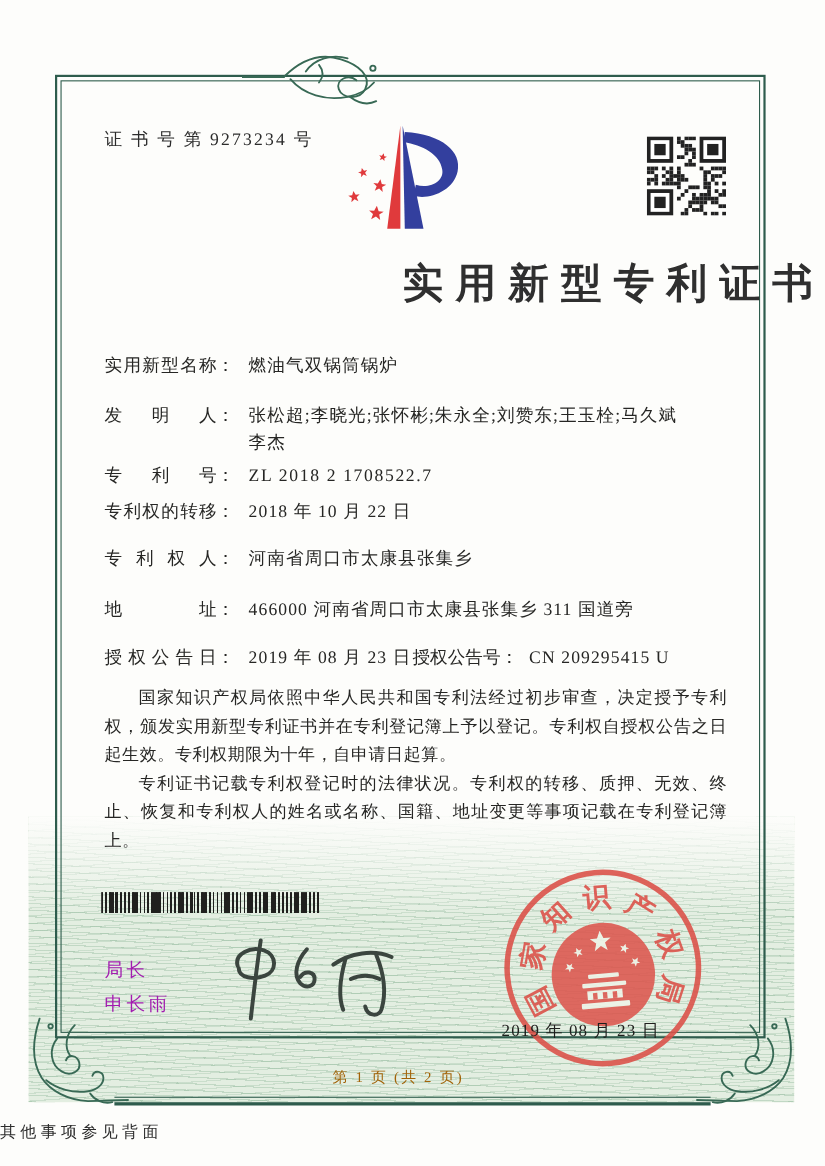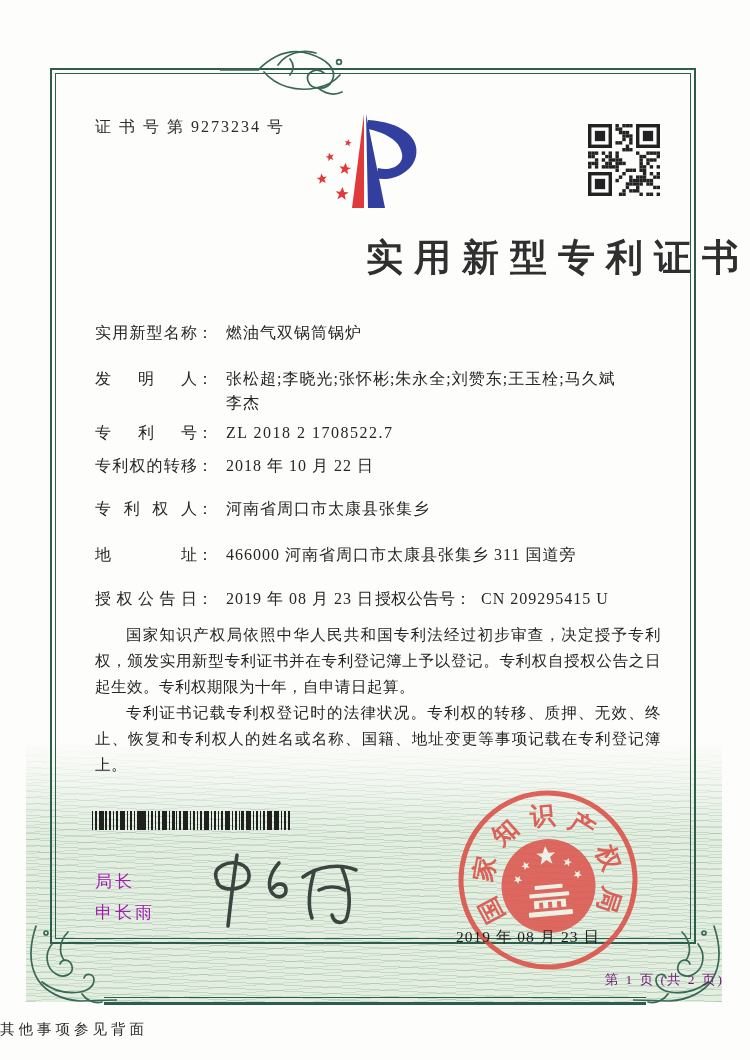--- a/index.html
+++ b/index.html
@@ -59,21 +59,21 @@
     background-image:
       repeating-linear-gradient(90deg,#20201e 0 1.5px,rgba(0,0,0,0) 1.5px 3.5px),
       repeating-linear-gradient(90deg,rgba(0,0,0,0) 0 8px,#20201e 8px 11px,rgba(0,0,0,0) 11px 21px),
       repeating-linear-gradient(90deg,rgba(0,0,0,0) 0 13px,#20201e 13px 15px,rgba(0,0,0,0) 15px 34px);
   }
   .director{left:95px;top:866px;font-size:17px;line-height:31px;letter-spacing:3px;color:#a21caf;}
   .signature{left:193px;top:841px;}
   .signature path{fill:none;stroke:#3b453f;stroke-width:3.6px;stroke-linecap:round;stroke-linejoin:round;}
   .seal{left:450px;top:782px;opacity:.88;transform:rotate(-5deg);}
   .seal-date{left:456px;top:927px;font-size:15.5px;letter-spacing:1px;color:#1e1e1c;z-index:6;}
-  .page-num{left:0;right:26px;top:971px;text-align:right;font-size:13.5px;letter-spacing:2px;color:#701a75;}
+  .page-num{left:0;right:26px;top:971px;text-align:center;font-size:13.5px;letter-spacing:2px;color:#a16207;}
   .back-note{left:0;right:0;top:1020px;font-size:14.5px;letter-spacing:4px;color:#2c2c2c;}
   .qr{left:588px;top:124px;}
 </style>
 </head>
 <body>
 
 <svg width="0" height="0" style="position:absolute">
   <defs>
     <path id="star" d="M0,-10 L2.94,-3.09 L9.51,-3.09 L4.05,1.18 L5.88,8.09 L0,4 L-5.88,8.09 L-4.05,1.18 L-9.51,-3.09 L-2.94,-3.09 Z"></path>
   </defs>

